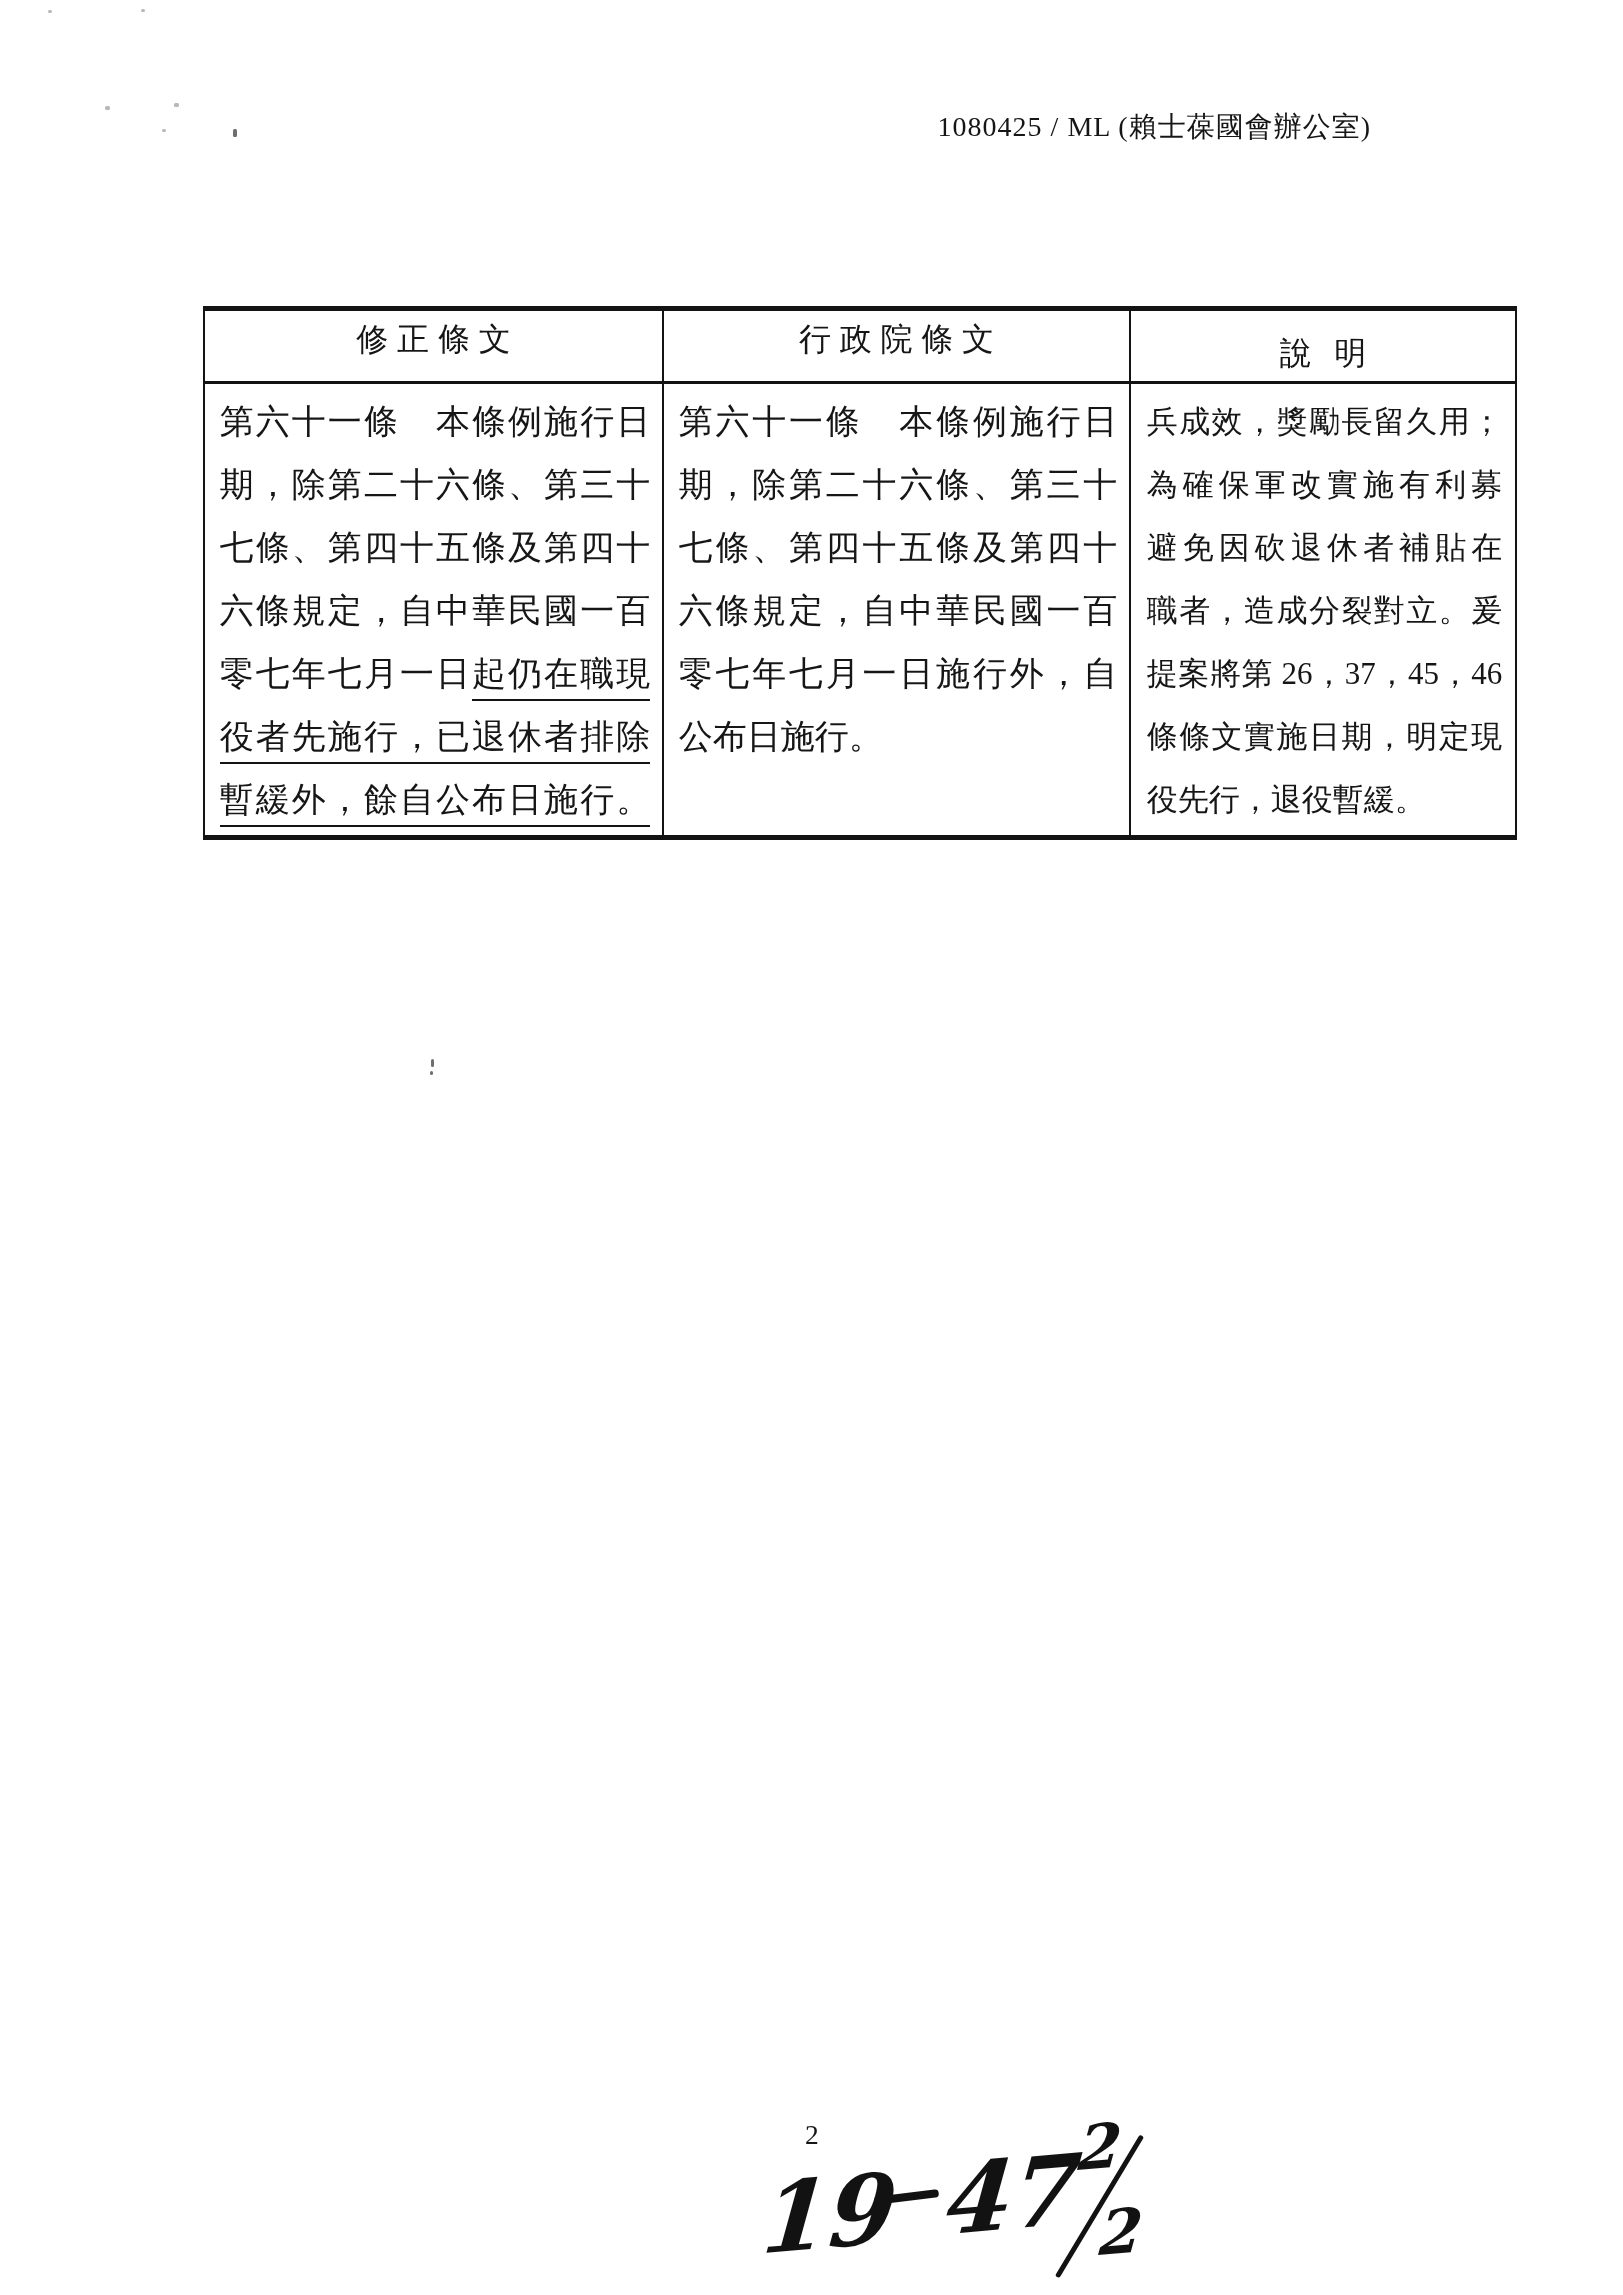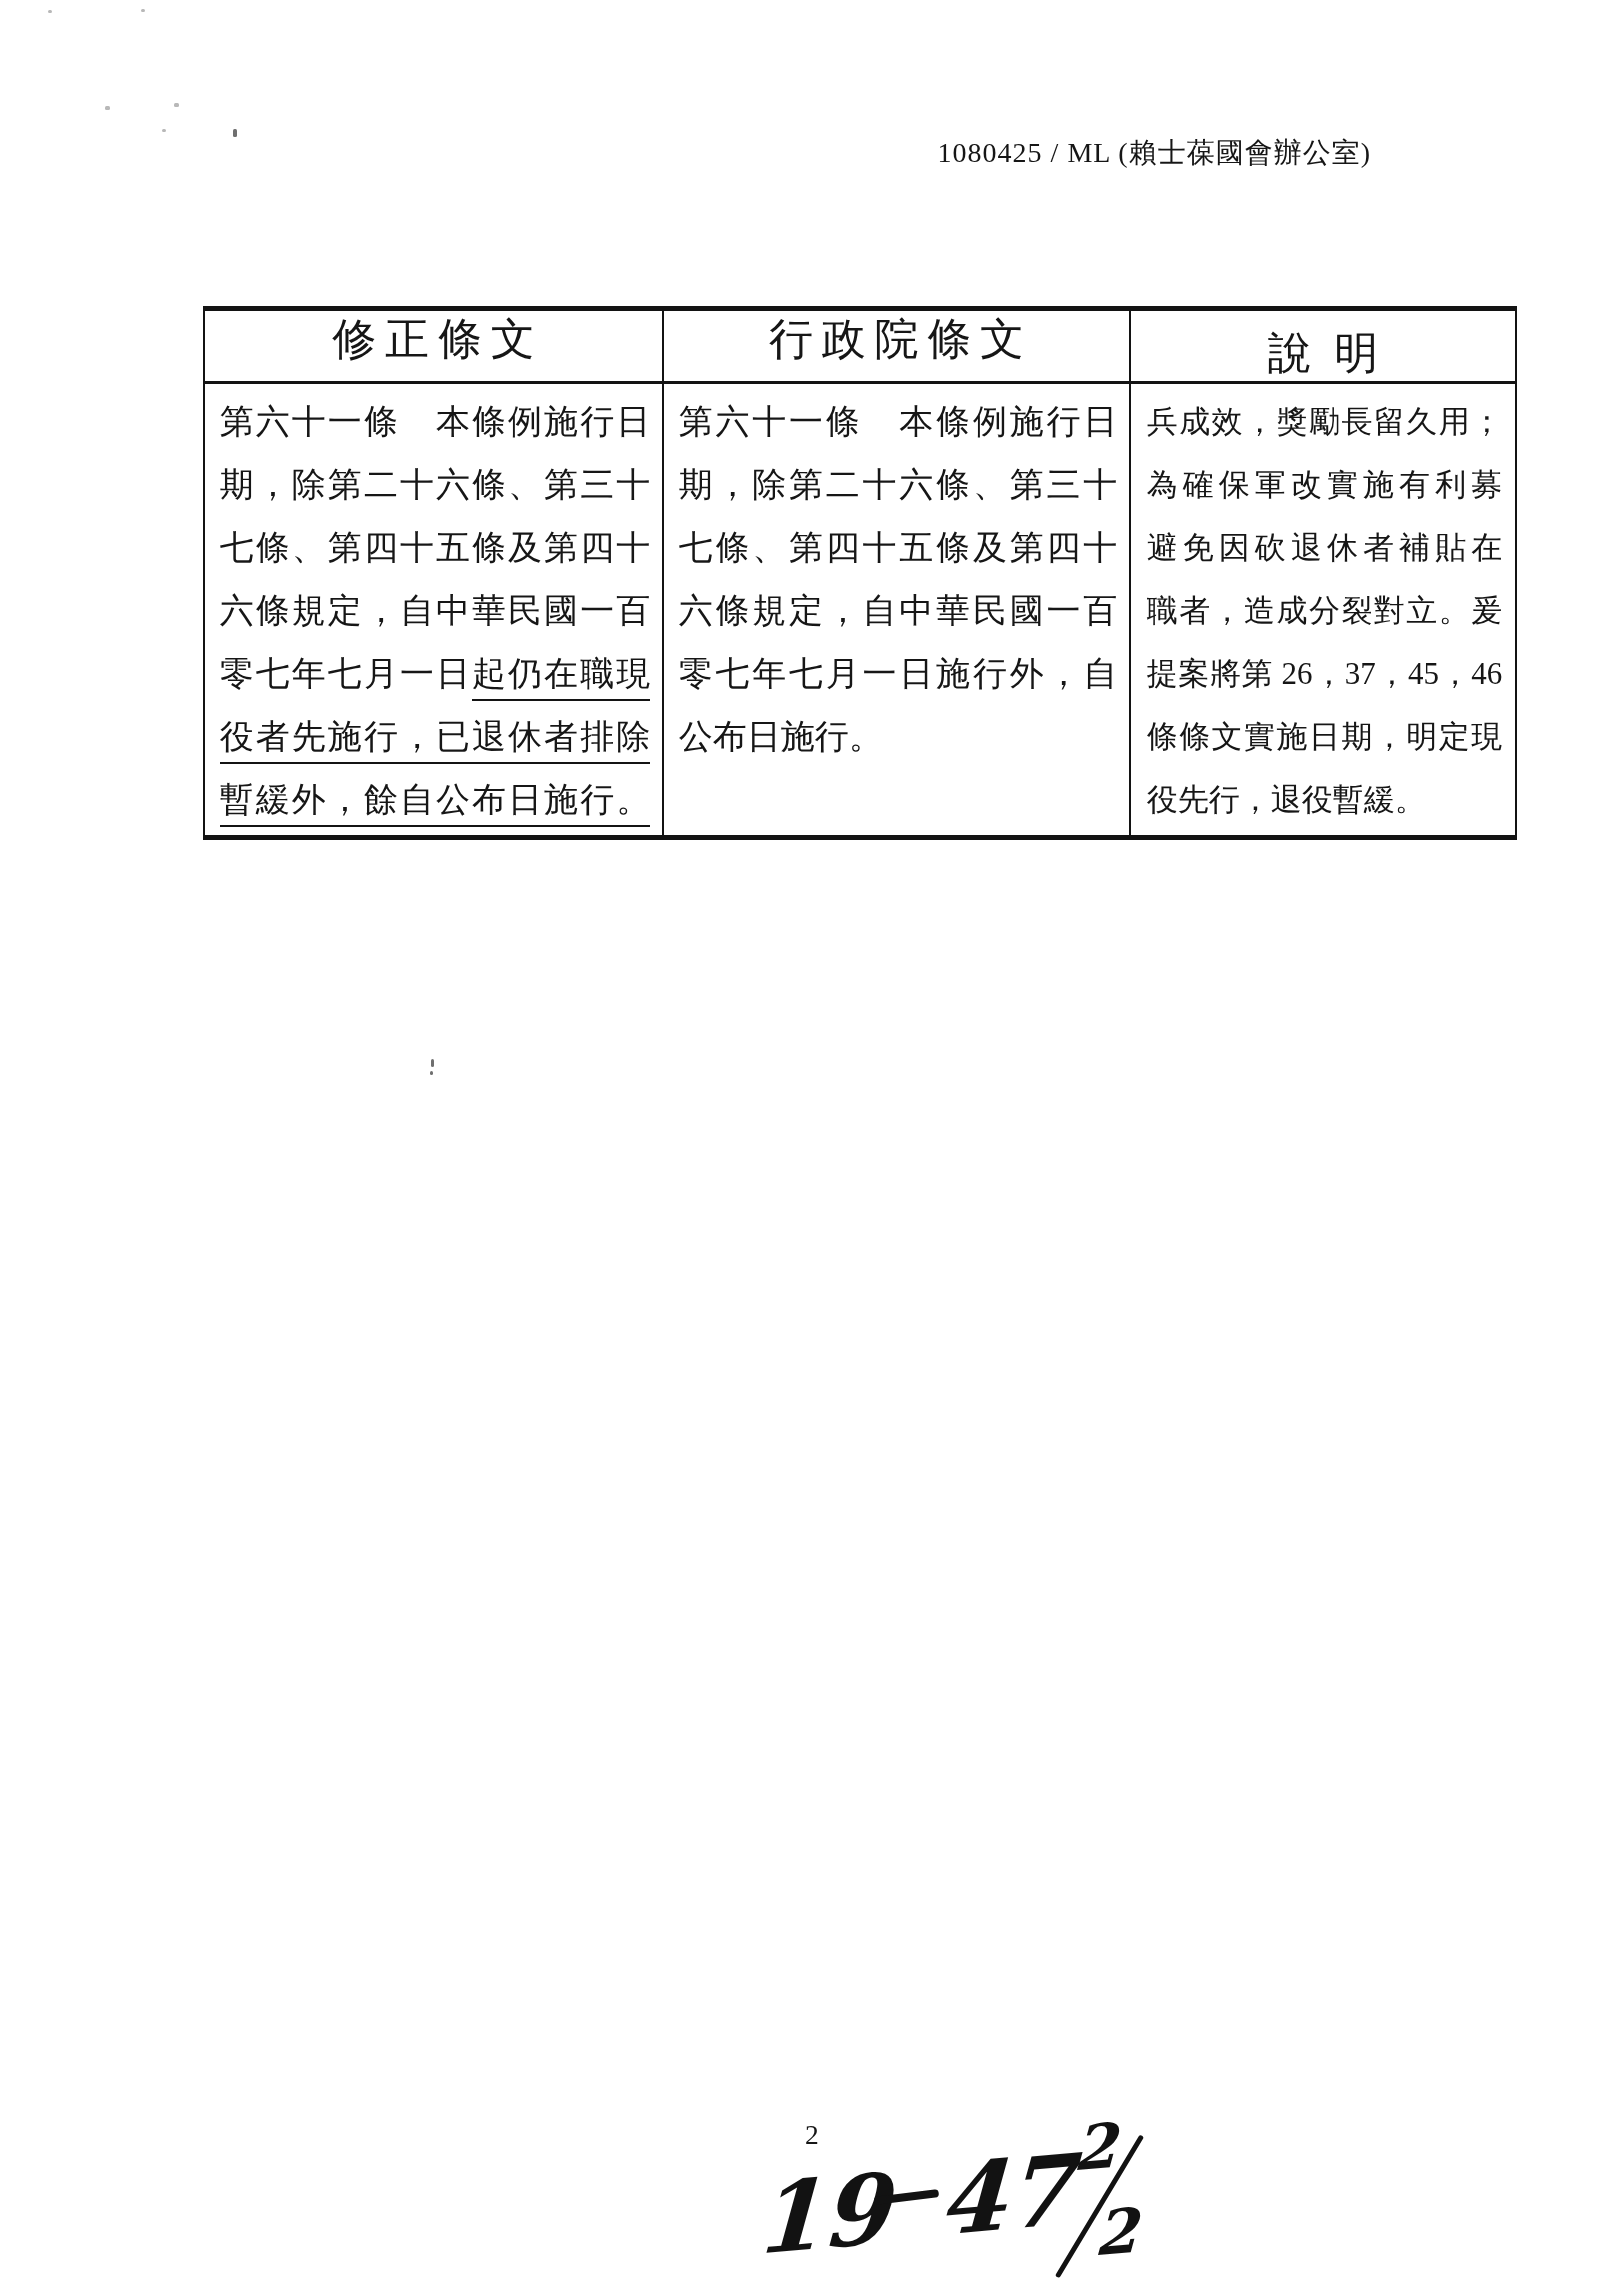--- a/index.html
+++ b/index.html
@@ -7,21 +7,21 @@
     position: relative;
     width: 1623px;
     height: 2295px;
     background: #ffffff;
     font-family: "Liberation Serif", "DejaVu Serif", serif;
     color: #161616;
     overflow: hidden;
   }
   .header-note {
     position: absolute;
-    top: 134px;
+    top: 108px;
     right: 252px;
     font-size: 28px;
     letter-spacing: 1px;
     white-space: nowrap;
   }
   .doc-title {
     position: absolute;
     left: 265px;
     top: 220px;
     margin: 0;
@@ -41,21 +41,21 @@
     border-bottom-width: 5.4px;
     display: grid;
     grid-template-columns: 459px 467px 1fr;
     grid-template-rows: 73px 1fr;
   }
   .th {
     border-bottom: 3.9px solid #131313;
     display: flex;
     align-items: center;
     justify-content: center;
-    font-size: 44px;
+    font-size: 32px;
     padding-bottom: 12.8px;
   }
   .th .hlabel { letter-spacing: 8.8px; margin-right: -8.8px; white-space: nowrap; }
   .th .hlabel.sp-wide { letter-spacing: 22.6px; margin-right: -22.6px; margin-top: 28px; }
   .cborder { border-right: 2.5px solid #131313; }
   .td {
     padding: 5.9px 11.8px 0 14.7px;
     font-size: 34px;
     overflow: hidden;
   }

